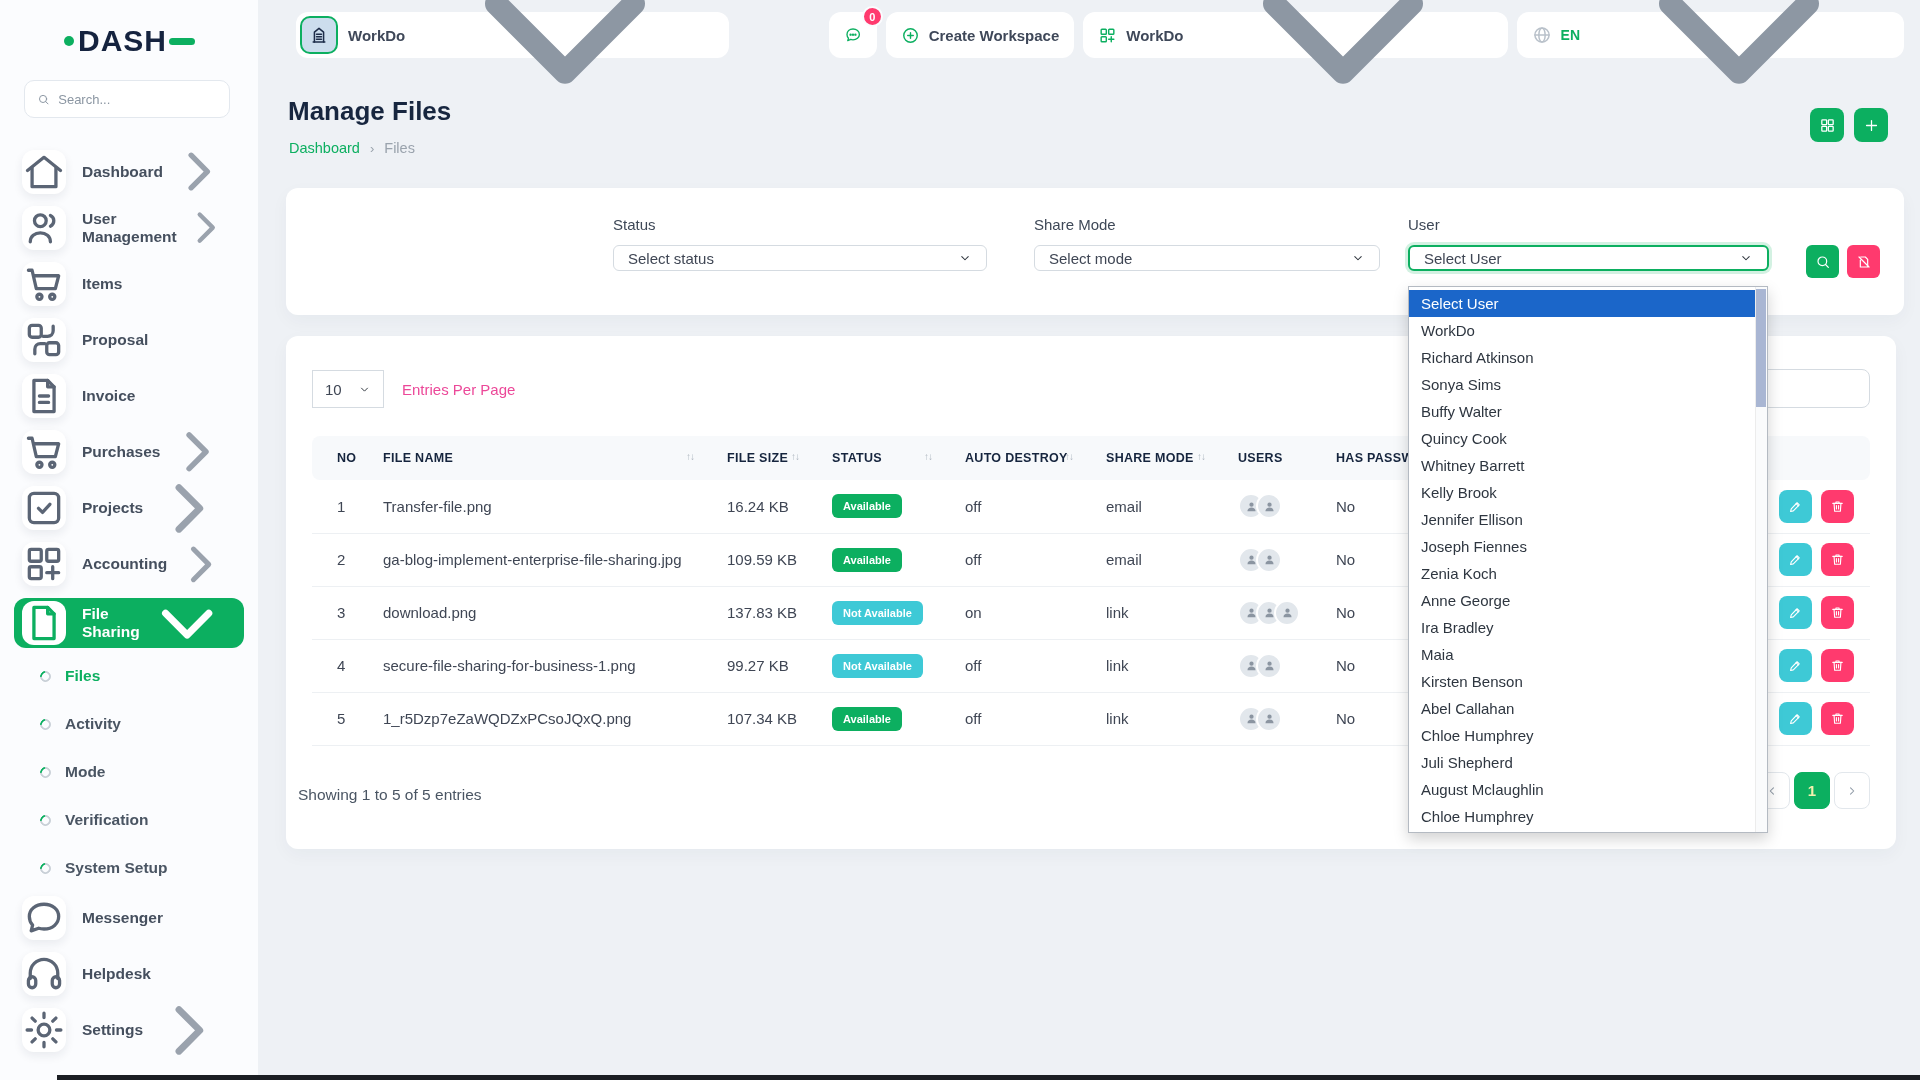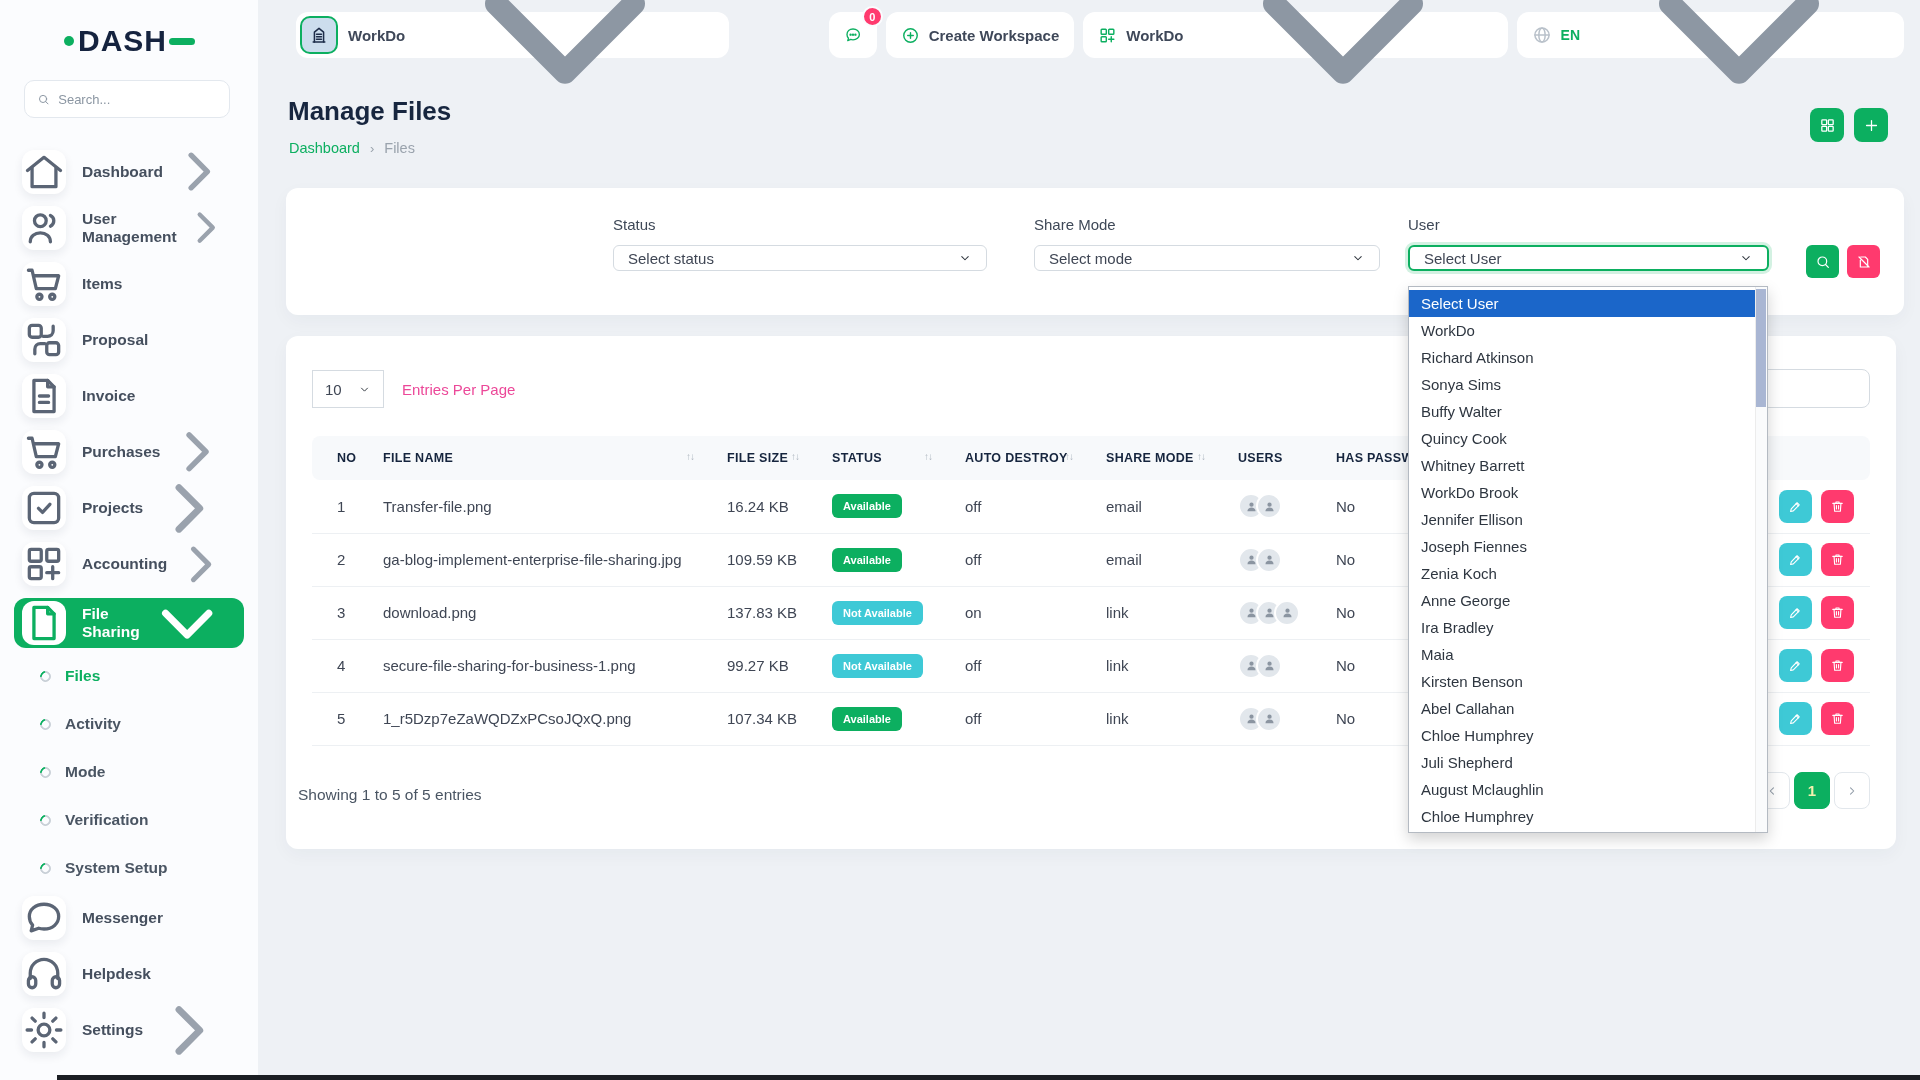--- a/index.html
+++ b/index.html
@@ -794,21 +794,21 @@
     <div class="dd-scrollbar">
       <div class="dd-thumb"></div>
     </div>
   <div class="option selected">Select User</div>
       <div class="option">WorkDo</div>
       <div class="option">Richard Atkinson</div>
       <div class="option">Sonya Sims</div>
       <div class="option">Buffy Walter</div>
       <div class="option">Quincy Cook</div>
       <div class="option">Whitney Barrett</div>
-      <div class="option">WorkDo Brook</div>
+      <div class="option">Kelly Brook</div>
       <div class="option">Jennifer Ellison</div>
       <div class="option">Joseph Fiennes</div>
       <div class="option">Zenia Koch</div>
       <div class="option">Anne George</div>
       <div class="option">Ira Bradley</div>
       <div class="option">Maia</div>
       <div class="option">Kirsten Benson</div>
       <div class="option">Abel Callahan</div>
       <div class="option">Chloe Humphrey</div>
       <div class="option">Juli Shepherd</div>

